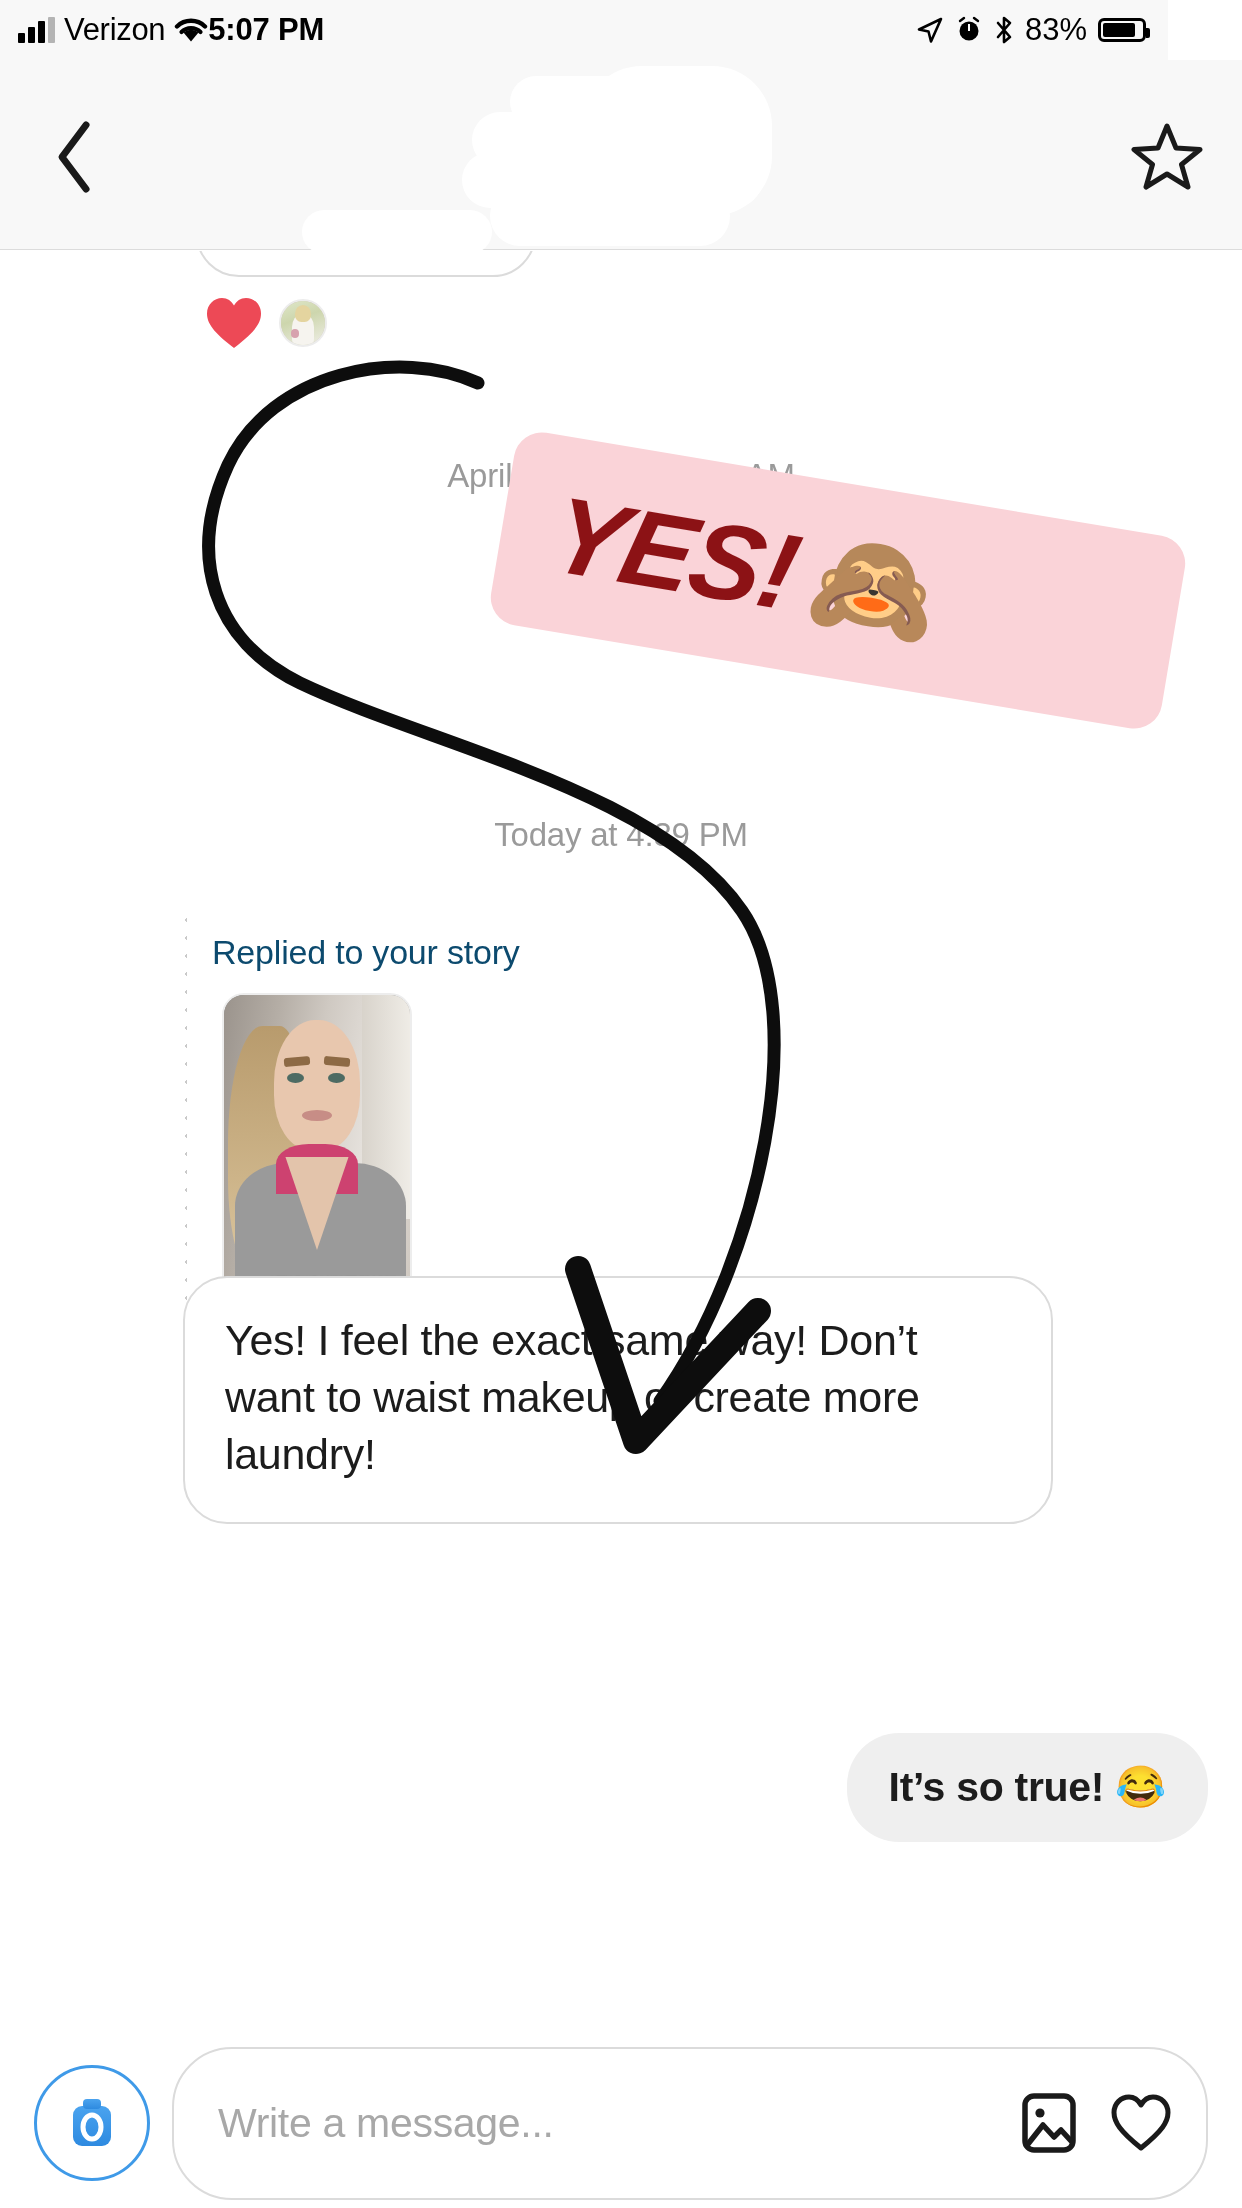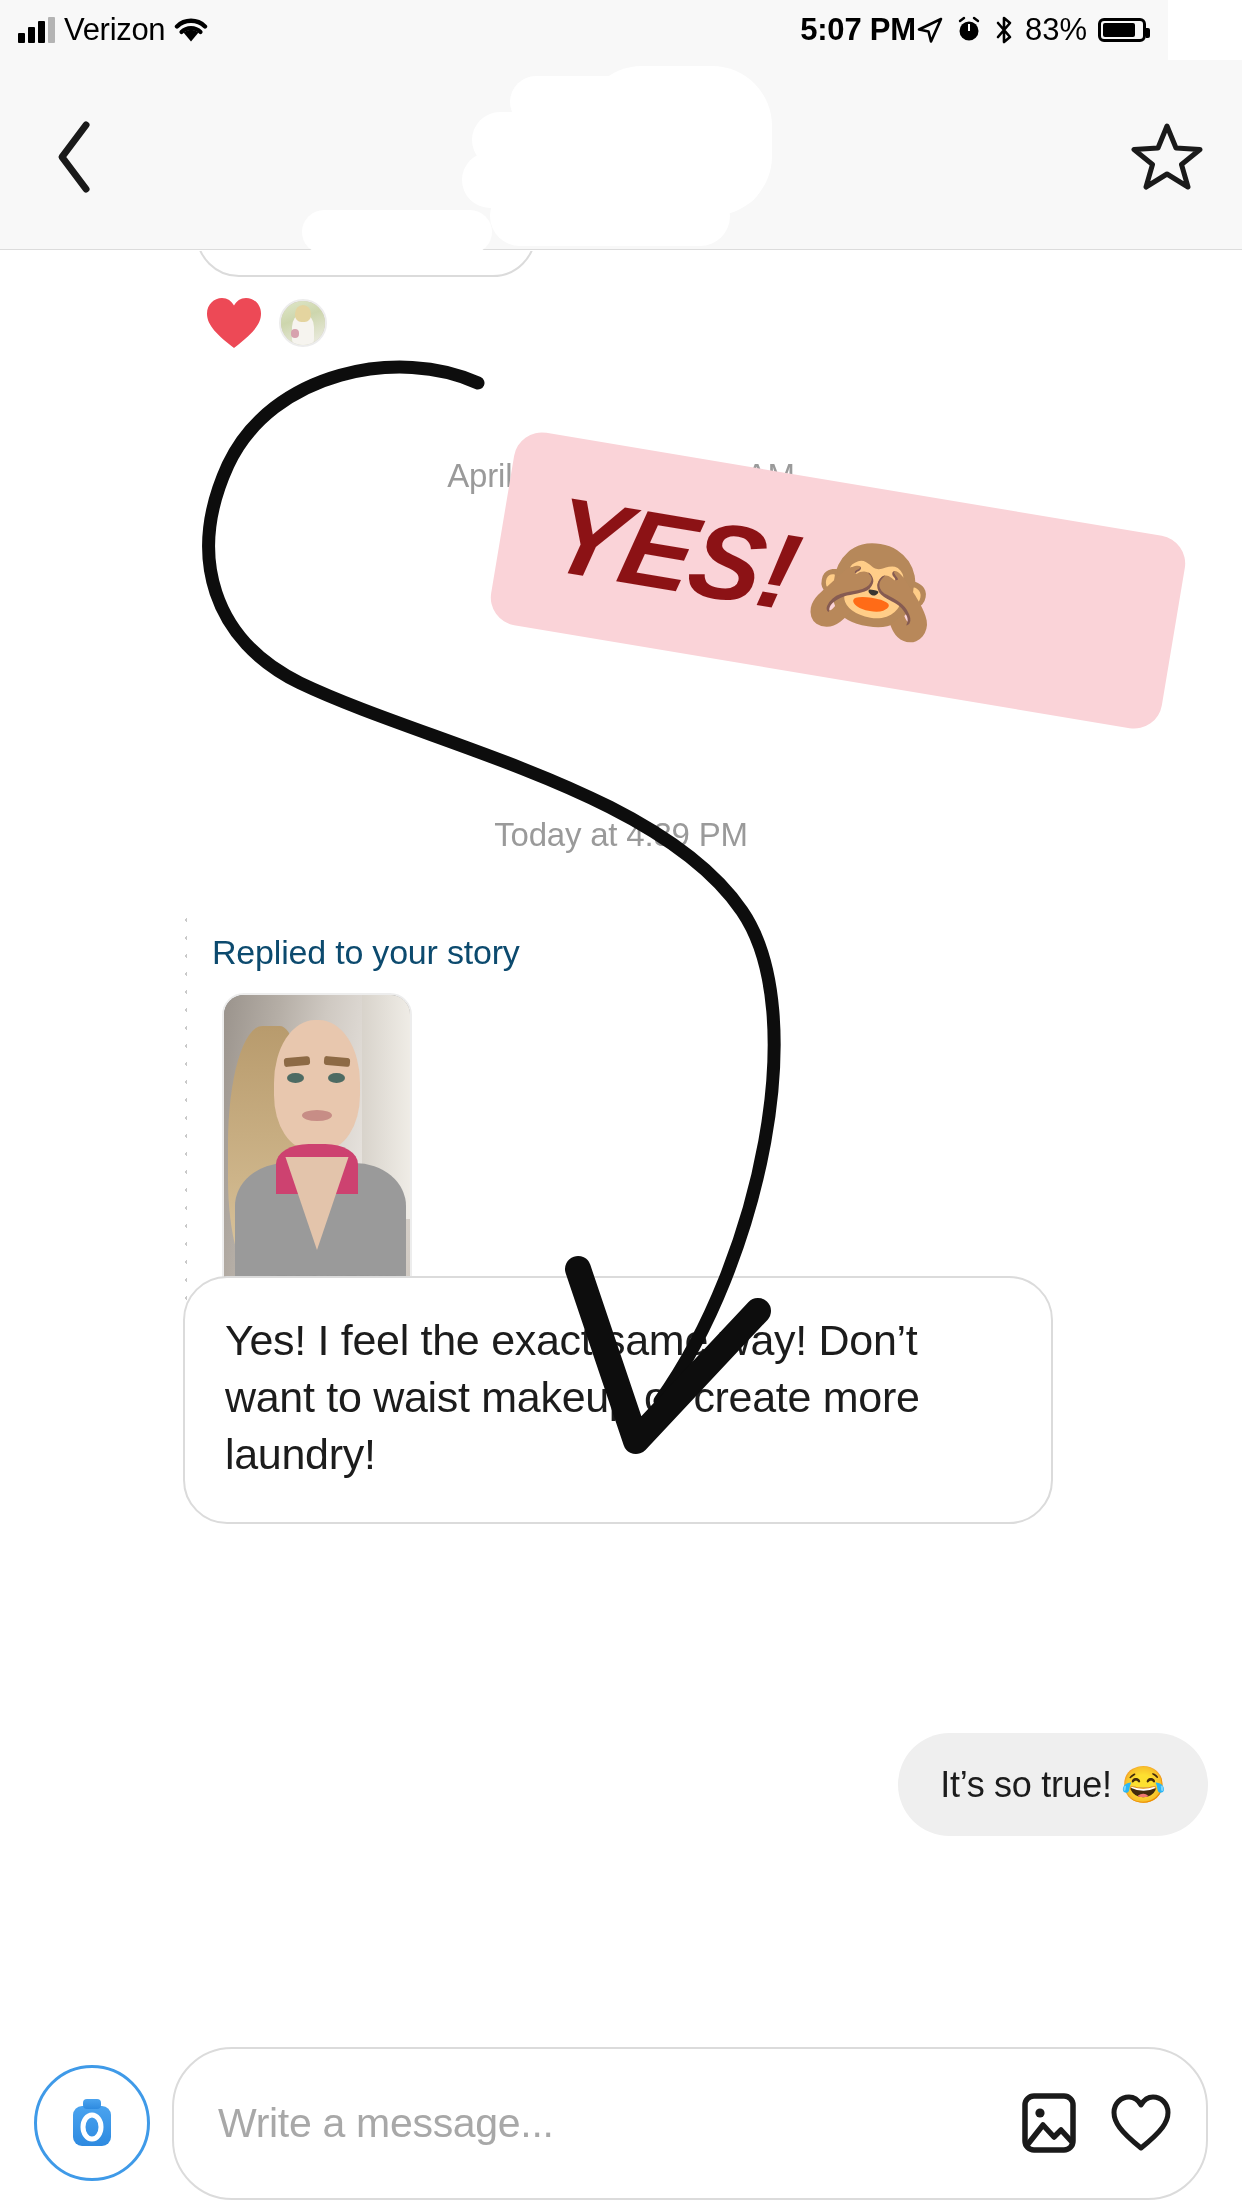--- a/index.html
+++ b/index.html
@@ -13,21 +13,21 @@
 
   
   .status-bar{
     position:absolute; top:0; left:0; width:1168px; height:60px;
     background:#f8f8f8;
     display:flex; align-items:center;
     padding:0 22px 0 18px;
     font-size:31px; font-weight:600; color:#000;
   }
   .sb-left{ display:flex; align-items:center; gap:9px; flex:0 0 auto; }
-  .sb-center{ flex:1; text-align:right; letter-spacing:-0.2px; }
+  .sb-center{ flex:1; text-align:left; letter-spacing:-0.2px; }
   .sb-right{ display:flex; align-items:center; gap:11px; flex:0 0 auto; }
   .sig-bars{ display:flex; align-items:flex-end; gap:3px; height:26px; }
   .sig-bars i{ display:block; width:7px; border-radius:1px; background:#000; }
   .sig-bars i:nth-child(1){ height:10px; }
   .sig-bars i:nth-child(2){ height:16px; }
   .sig-bars i:nth-child(3){ height:22px; }
   .sig-bars i:nth-child(4){ height:26px; background:#b4b4b4; }
   .carrier{ font-size:31px; font-weight:400; letter-spacing:-0.3px; }
   .battery-shell{
     width:48px; height:24px; border:3px solid #000; border-radius:6px;
@@ -147,21 +147,21 @@
   }
   .bubble-in p{
     font-size:43px; line-height:1.33; color:#1c1c1c; letter-spacing:-0.3px;
   }
 
   
   .bubble-out{
     position:absolute; right:34px; background:#efefef; border-radius:52px;
     padding:30px 42px; max-width:800px;
   }
-  .bubble-out span{ font-size:36px; line-height:1.2; color:#1c1c1c; letter-spacing:-0.3px; white-space:nowrap; }
+  .bubble-out span{ font-size:41px; line-height:1.2; color:#1c1c1c; letter-spacing:-0.3px; white-space:nowrap;font-weight:bold; }
   .bubble-out-1{ top:1482px; }
   .bubble-out-2{ top:1598px; }
 
   
   .doodle{ position:absolute; left:0; top:0; width:1242px; height:1787px; pointer-events:none; }
 
   
   .composer{
     position:absolute; bottom:0; left:0; width:1242px; height:170px;
     background:#fff; display:flex; align-items:center; padding:0 34px; gap:22px;

